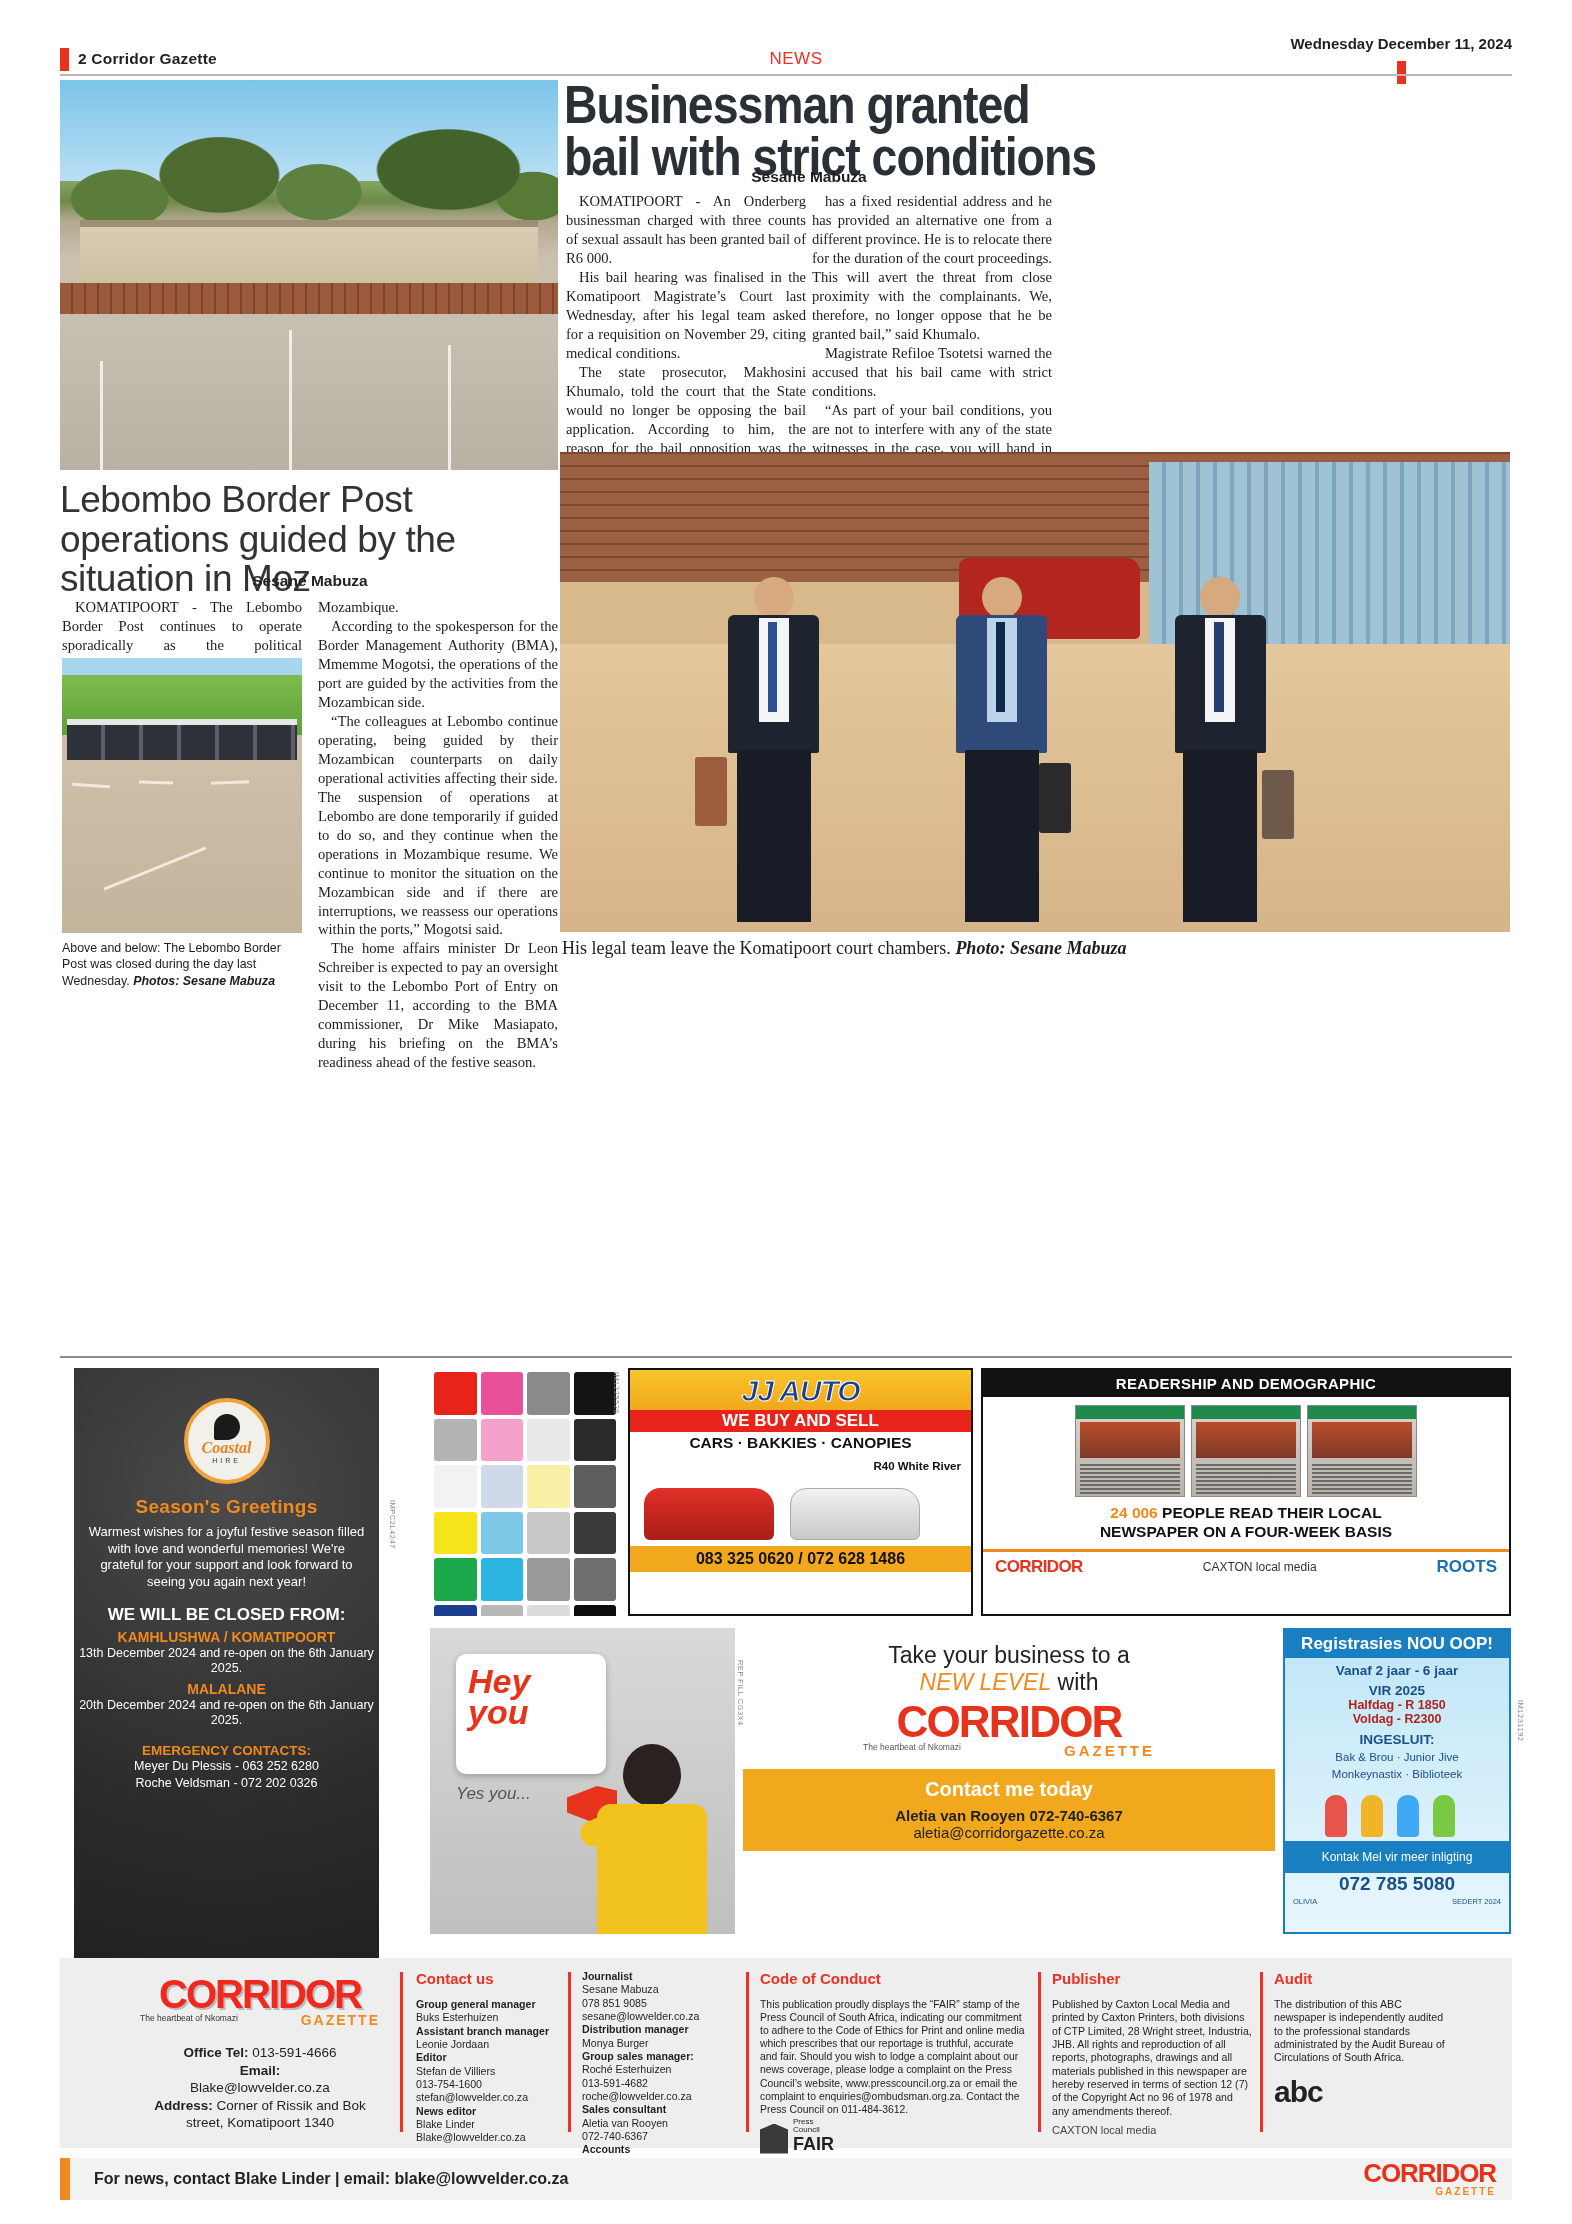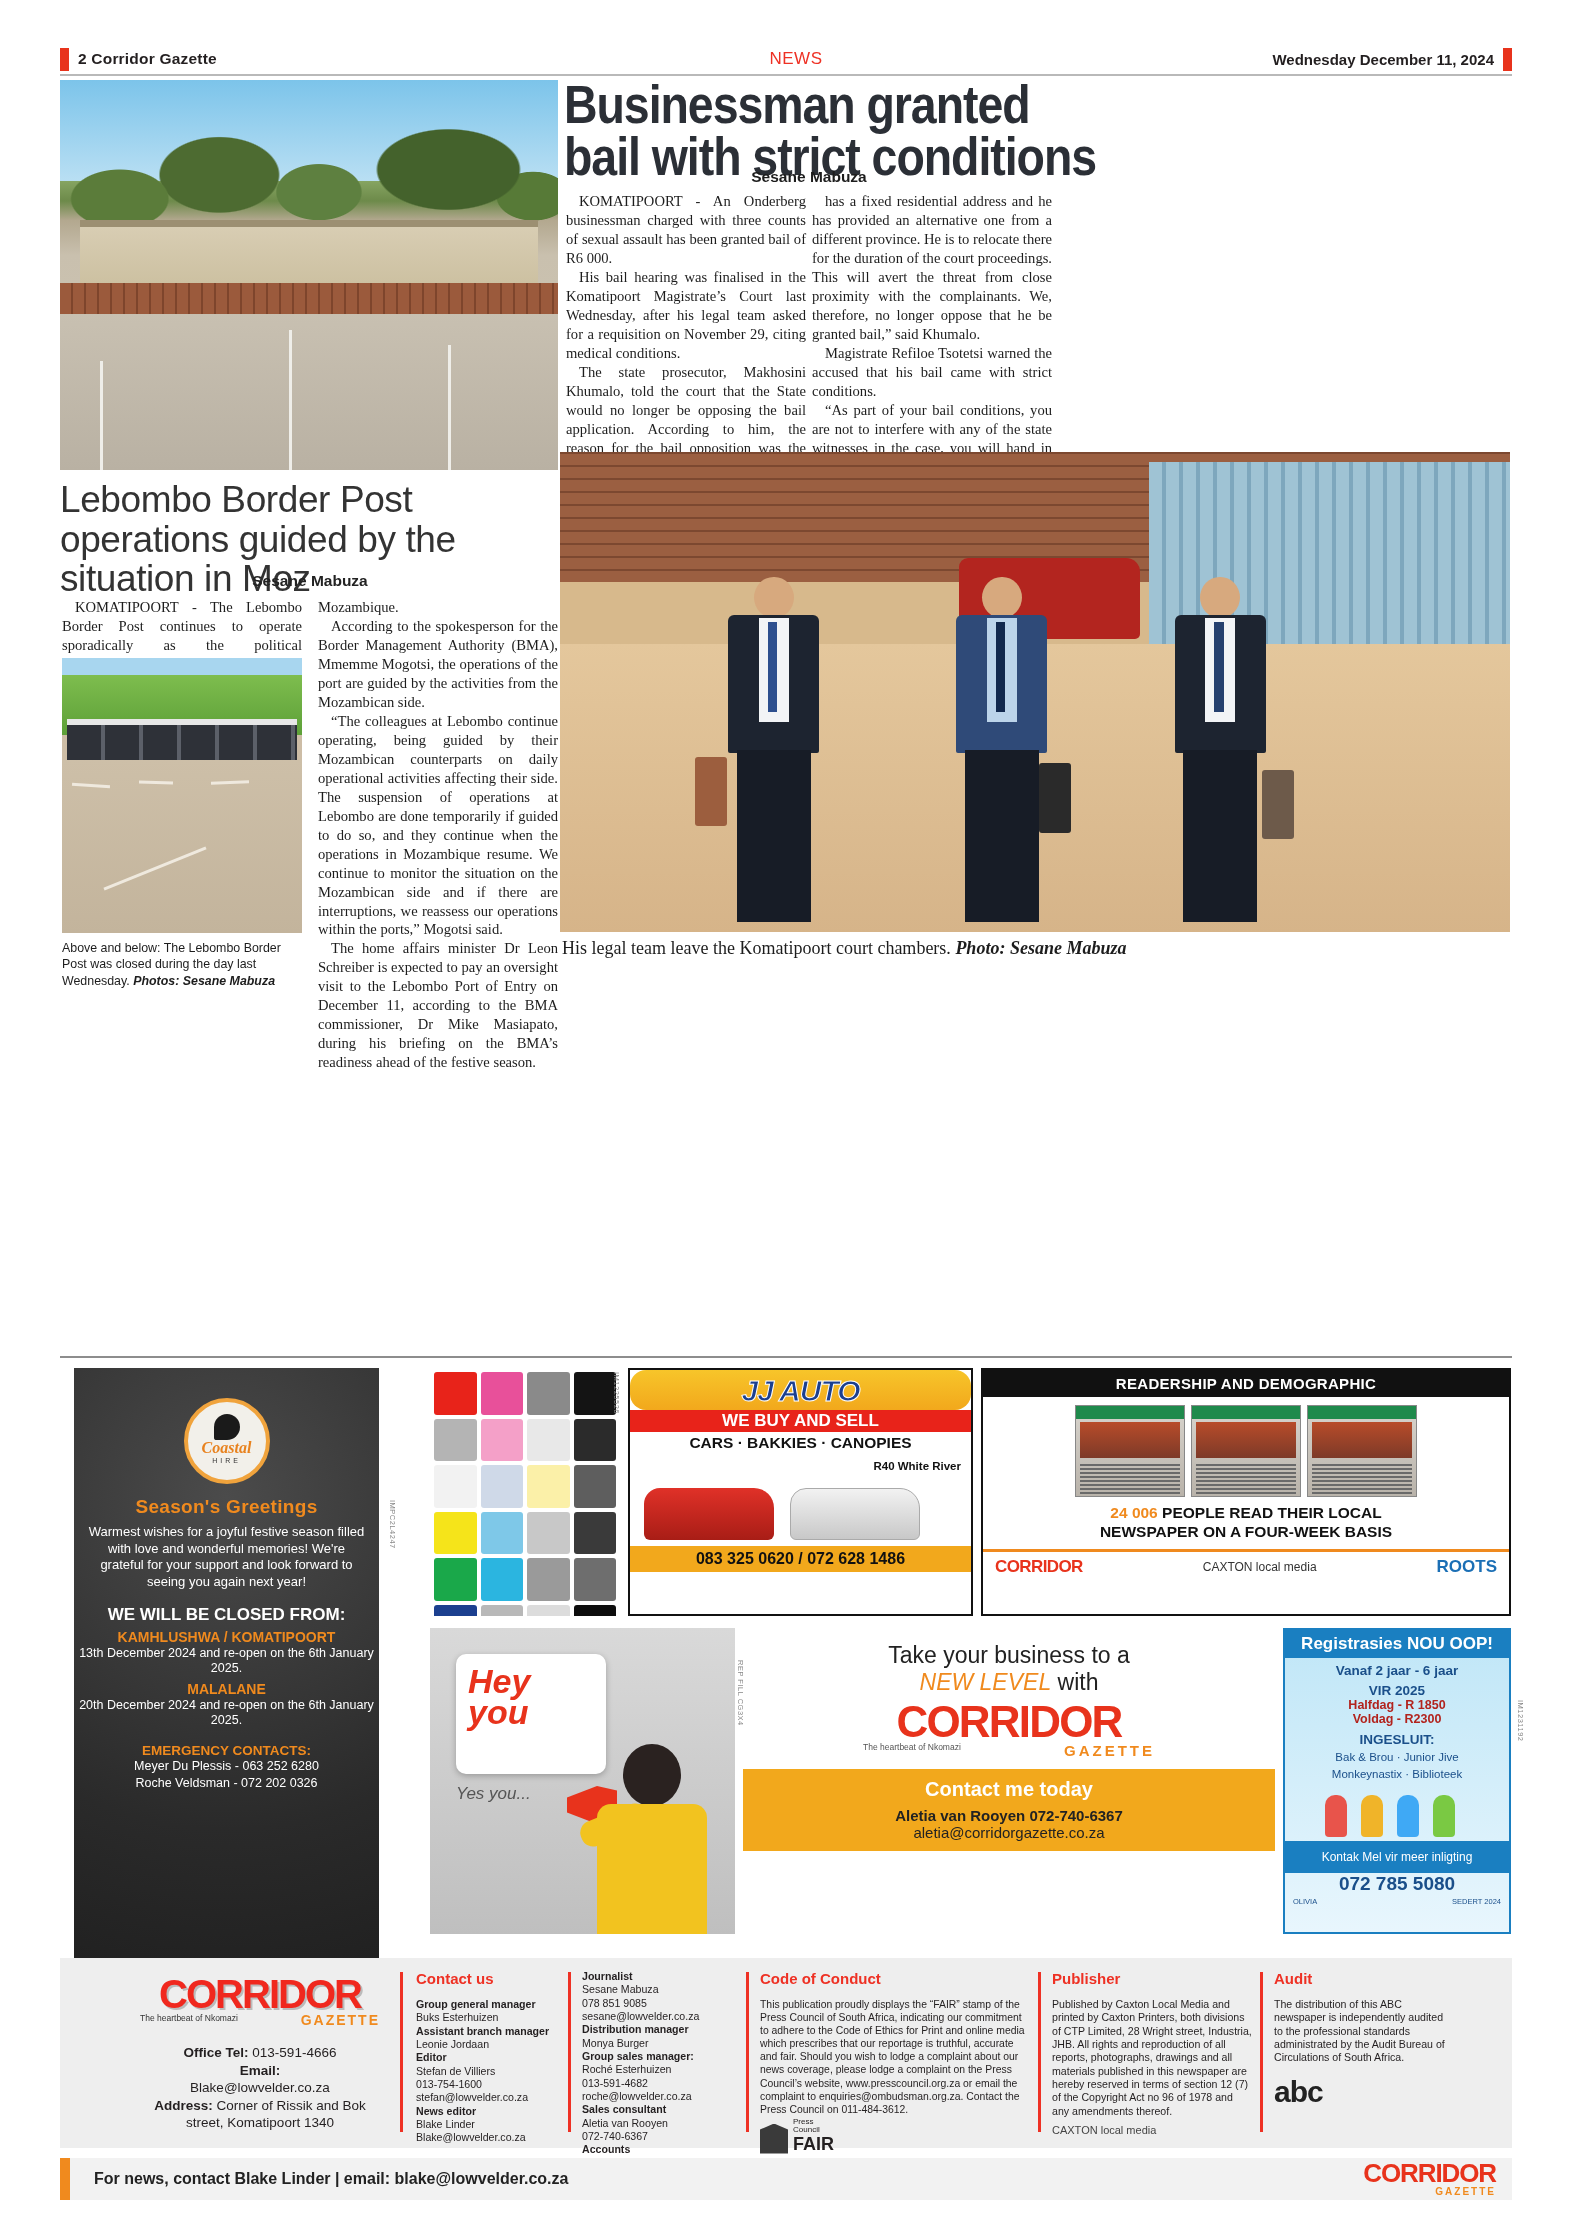--- a/index.html
+++ b/index.html
@@ -17,21 +17,21 @@
     position: absolute; left: 60px; top: 44px; width: 1452px; height: 30px;
     display: flex; align-items: center;
   }
   .mh-left { display: flex; align-items: center; gap: 9px; }
   .mh-tab { width: 9px; height: 23px; background: #e8331c; display:block; }
   .mh-folio { font-size: 15.5px; font-weight: bold; color: #231f20; letter-spacing: .2px; }
   .mh-section {
     position: absolute; left: 0; right: 0; text-align: center;
     color: #ee3124; font-size: 17px; letter-spacing: .5px; margin-left: 20px;
   }
-  .mh-right { margin-left: auto; display:flex; align-items:center; gap: 9px; }
+  .mh-right { margin-left: auto; display:flex; align-items:center; gap: 9px; flex-direction: column; }
   .mh-date { font-size: 15px; font-weight: bold; color: #231f20; }
   .mh-rule { position: absolute; left: 60px; top: 74px; width: 1452px; height: 2px; background: #b9b9b9; }
 
   
   .photo-top {
     position: absolute; left: 60px; top: 80px; width: 498px; height: 390px;
     background: linear-gradient(#9fd3ef 0%, #9fd3ef 22%, #8fae6a 24%, #6d8a4a 31%, #b3a88f 36%, #c9c0ae 45%, #cfc7b6 100%);
     overflow: hidden;
   }
   .pt-sky { position:absolute; left:0; top:0; width:100%; height:26%;
@@ -165,21 +165,21 @@
   .coastal-contact { font-size:12.5px; line-height:1.35; }
 
   
   .ad-colourbar { left: 430px; top: 1368px; width: 190px; height: 248px; background:#fff; }
   .cb-grid { display:grid; grid-template-columns: repeat(4, 1fr); gap: 4px; padding: 4px; }
   .cb-cell { width:100%; aspect-ratio: 1/1; border-radius: 3px; }
 
   
   .ad-jj { left: 628px; top: 1368px; width: 345px; height: 248px; background:#fff;
     border: 2px solid #111; }
-  .jj-head { background: linear-gradient(#f7c52a, #f2a81c); text-align:center; padding:4px 0 2px;border-radius:16px; }
+  .jj-head { background: linear-gradient(#f7c52a, #f2a81c); text-align:center; padding:4px 0 2px; }
   .jj-title { font-size:30px; font-weight:bold; font-style:italic; color:#1b3f8f;
     -webkit-text-stroke: 1px #fff; letter-spacing:-1px; }
   .jj-sub { background:#e8231a; color:#fff; font-size:17px; font-weight:bold; text-align:center; padding:1px 0; }
   .jj-sub2 { color:#111; font-size:15.5px; font-weight:bold; text-align:center; padding:2px 0; }
   .jj-cars { position:relative; height:92px; background:#fff; }
   .car { position:absolute; bottom:6px; height:52px; border-radius: 16px 20px 6px 6px; }
   .car.red { left:14px; width:130px; background: linear-gradient(#e03128,#a81d16); }
   .car.white { left:160px; width:130px; background: linear-gradient(#f2f2f2,#c8c8c8); border:1px solid #aaa; }
   .jj-addr { position:absolute; right:10px; top:6px; font-size:11.5px; font-weight:bold; color:#111; line-height:1.15; text-align:left; }
   .jj-phone { background:#f2a81c; color:#111; font-size:16px; font-weight:bold; text-align:center; padding:4px 0; }

